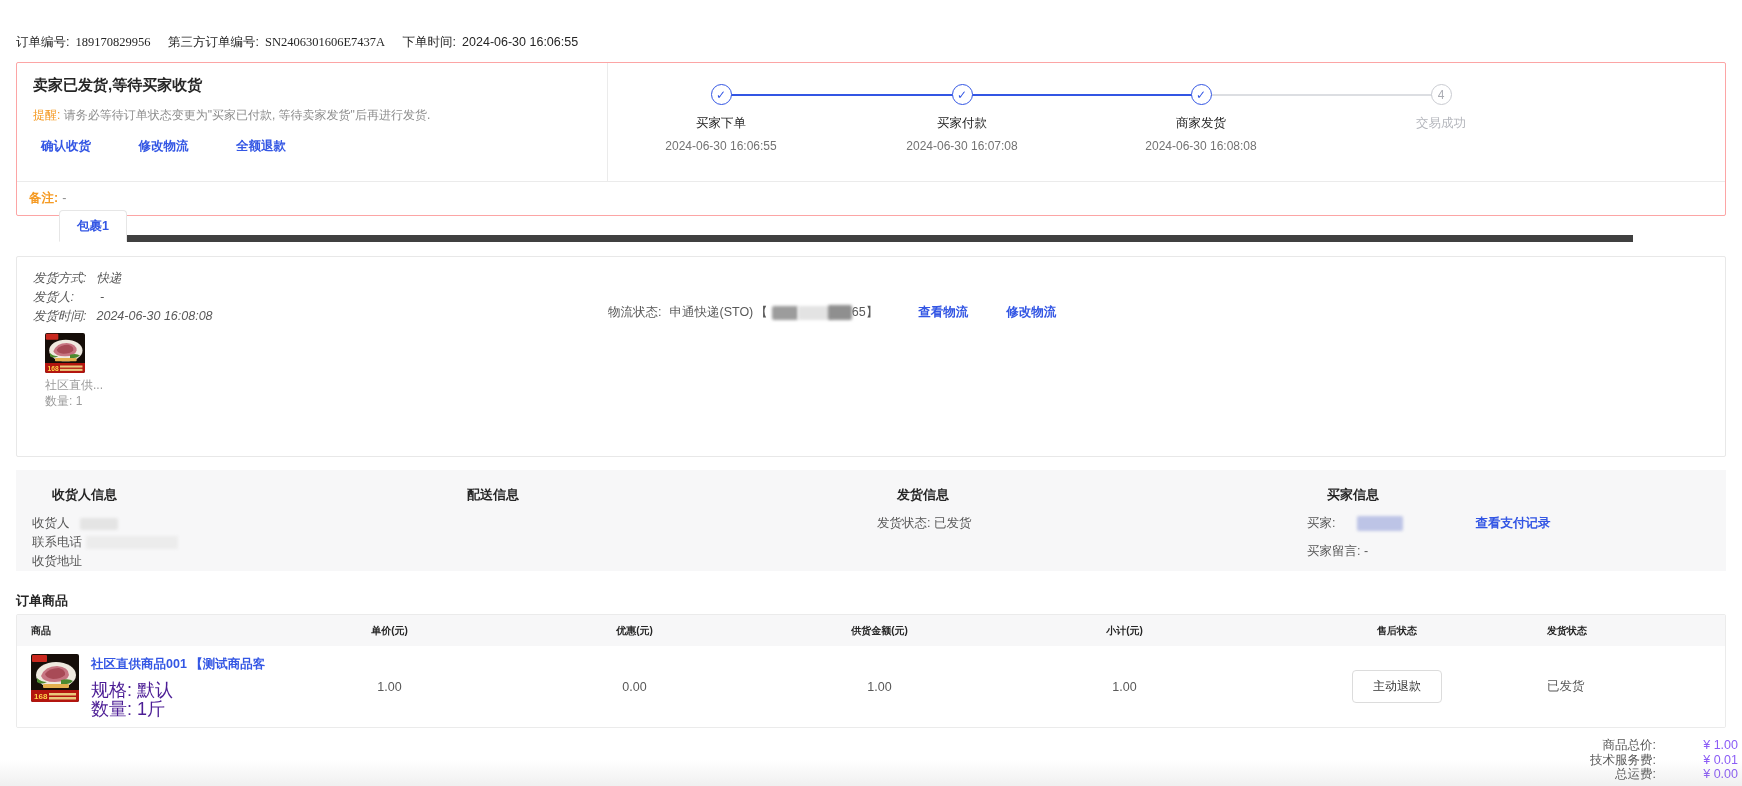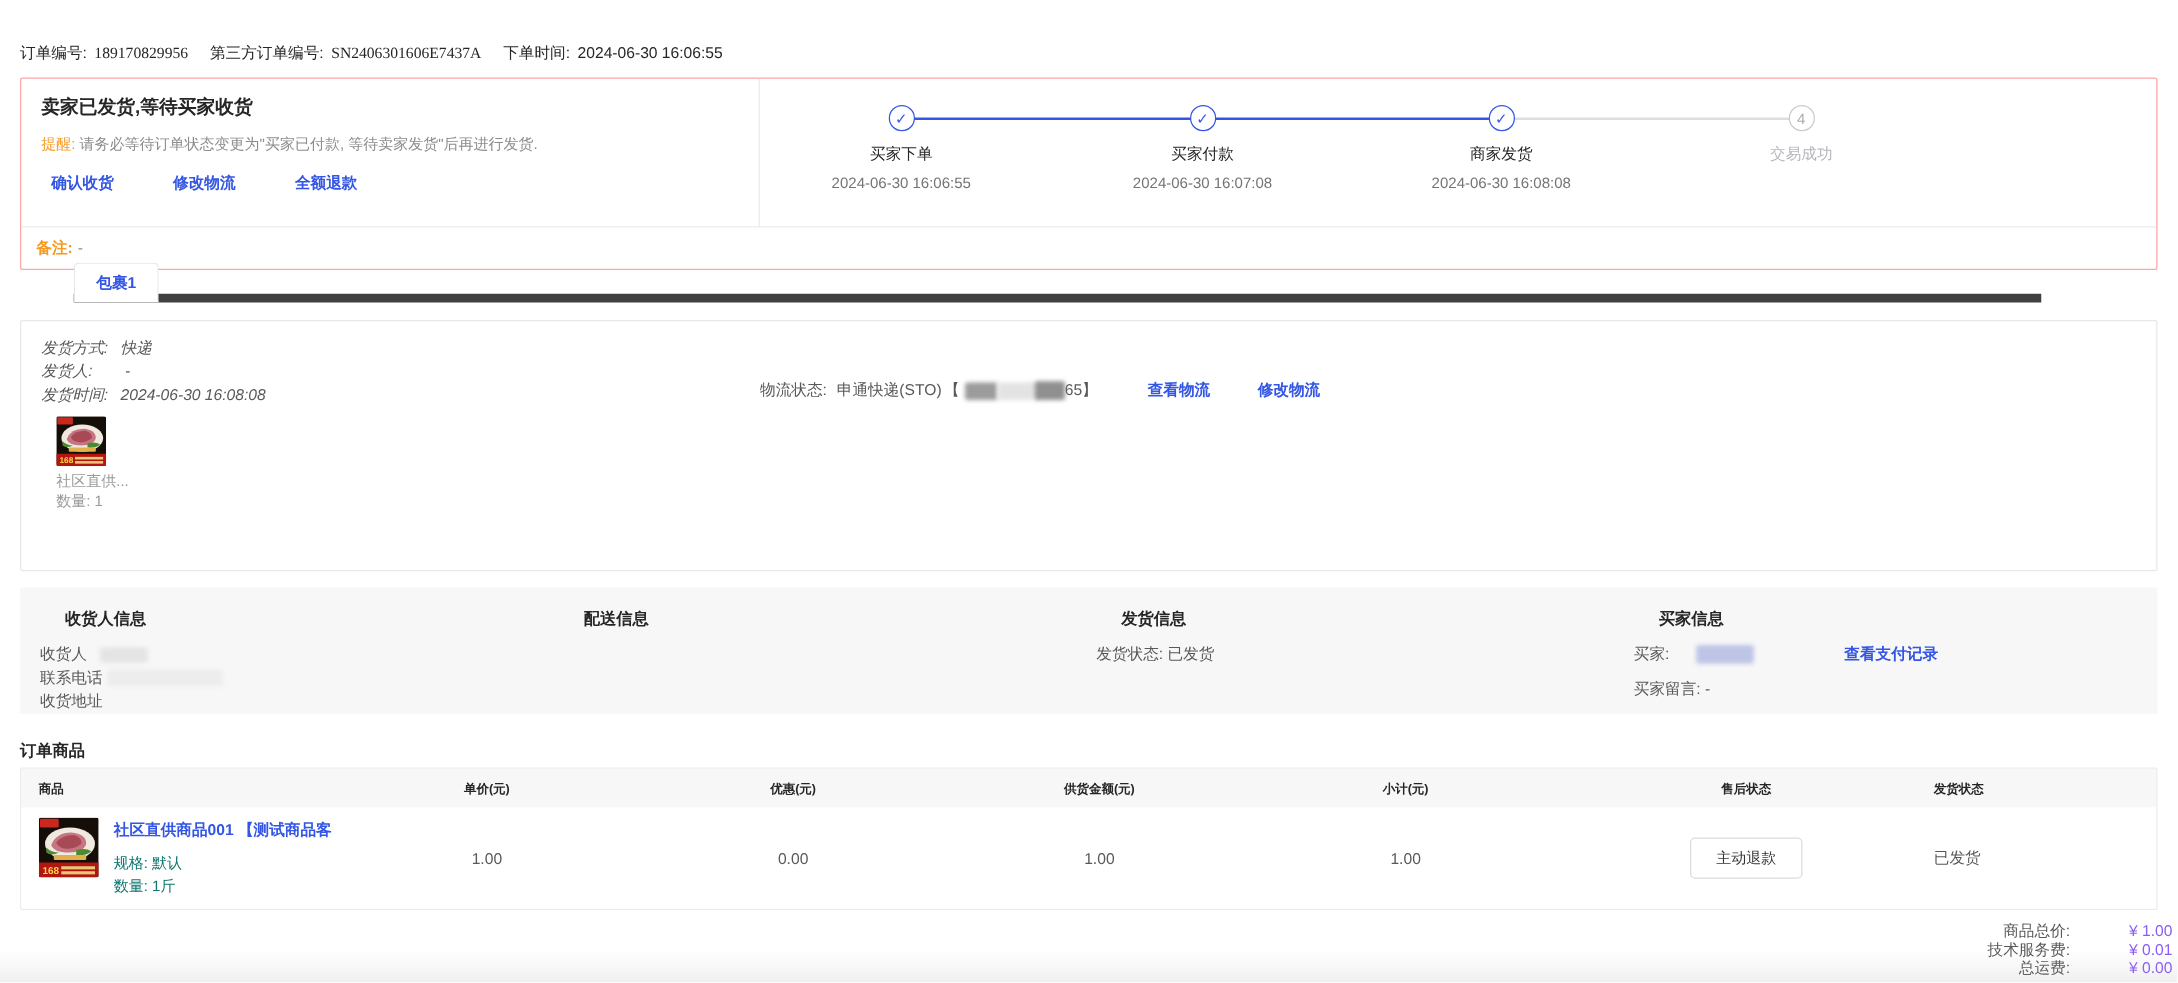--- a/index.html
+++ b/index.html
@@ -91,21 +91,21 @@
   .t-head { display:flex; background:#f7f7f8; height:31px; align-items:center; font-size:10px; font-weight:bold; color:#262626; }
   .t-row { display:flex; background:#fff; min-height:76px; align-items:center; font-size:12.5px; color:#595959; }
   .c-product { width:250px; padding-left:14px; }
   .c-num { width:245px; text-align:center; }
   .c-after { width:300px; text-align:center; }
   .c-shipstate { flex:1; padding-right:16px; }
   .prod-cell { display:flex; padding:8px 0 8px 14px; width:250px; }
   .prod-img { width:48px; height:48px; border-radius:2px; overflow:hidden; flex:none; cursor:pointer; }
   .prod-info { margin-left:12px; }
   .prod-name { display:block; color:#3356e4; font-weight:bold; font-size:12.5px; text-decoration:none; margin:2px 0 8px; cursor:pointer; }
-  .prod-sub { font-size:12px; color:#0f766e; line-height:19px; }
+  .prod-sub { font-size:18px; color:#4c1d95; line-height:19px; }
   .refund-btn {
     display:inline-block; background:#fff; border:1px solid #dcdcdc; border-radius:4px;
     padding:7px 20px; font-size:12px; color:#333; cursor:pointer; font-family:inherit;
   }
 
   
   .totals { position:absolute; right:4px; top:738px; text-align:right; font-size:12.5px; }
   .totals .trow { display:flex; justify-content:flex-end; line-height:14.5px; }
   .totals .tlabel { color:#595959; }
   .totals .tval { display:inline-block; width:82px; color:#8b5cf6; text-align:right; }

